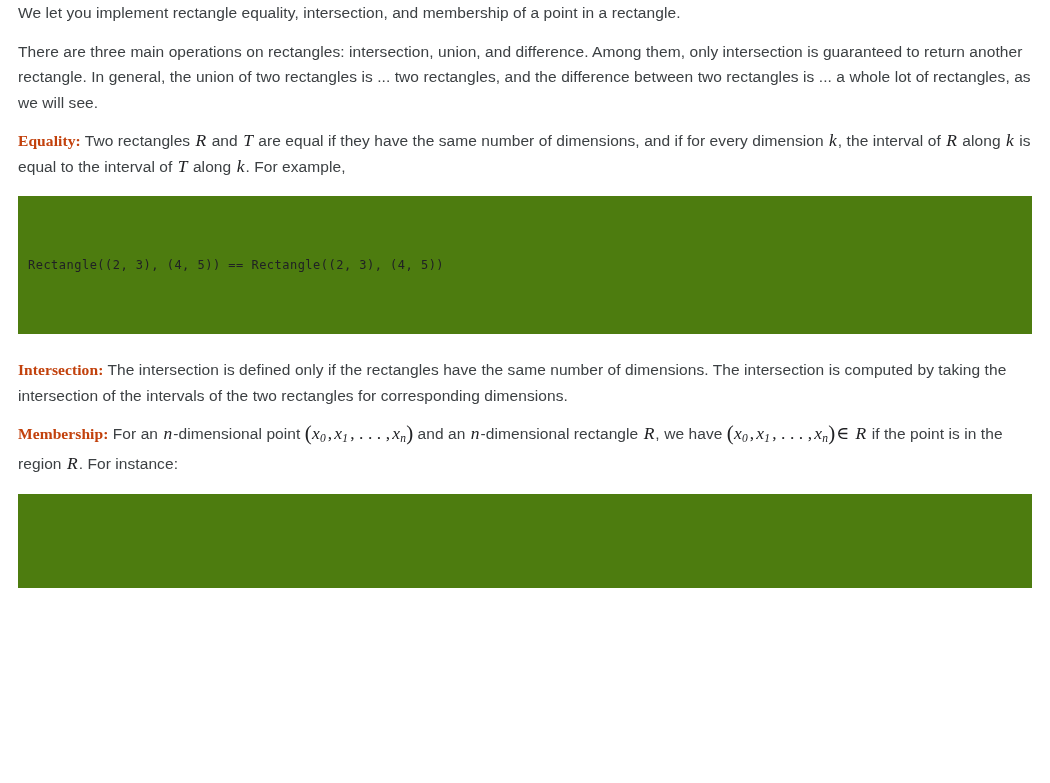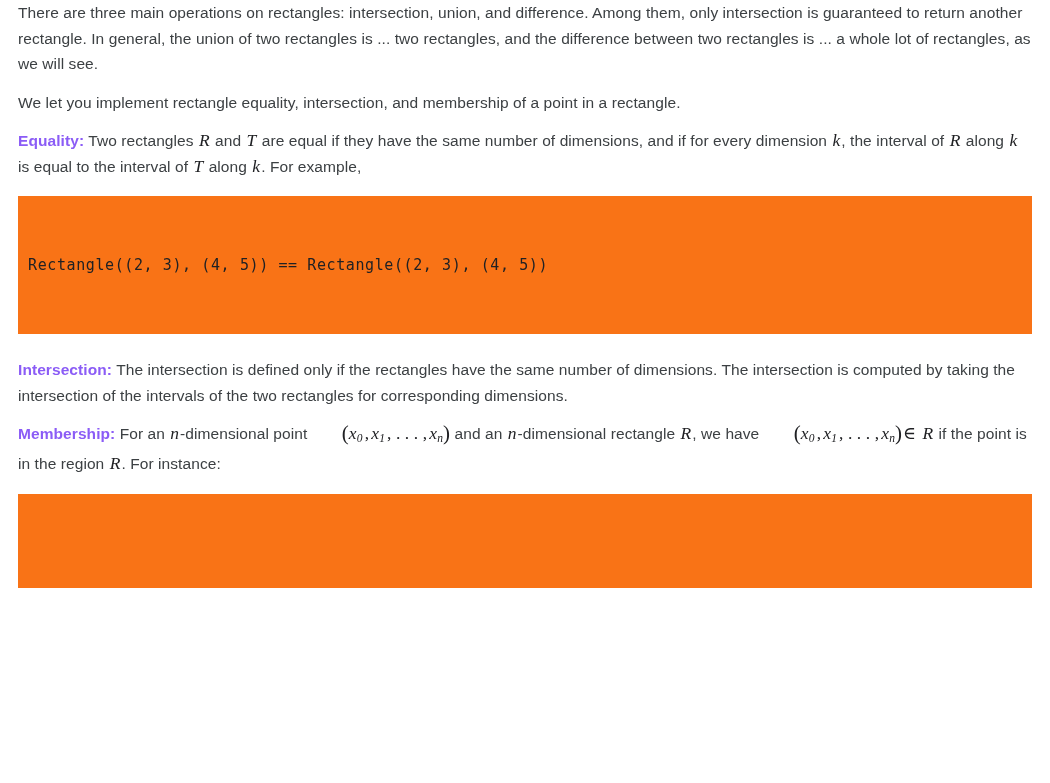--- a/index.html
+++ b/index.html
@@ -23,76 +23,75 @@
   
   p.para {
     margin: 0;
     padding: 0 18px 0 18px;
     font-size: 15.5px;
     line-height: 25.5px;
     color: #3c4043;
     letter-spacing: .005em;
   }
   .para + .para { margin-top: 13px; }
-  .lead { font-weight: bold; color: #8b5cf6; }
+  .lead { font-weight: bold; color: #c2410c; font-family: Liberation Serif, serif; }
   
   .m {
     font-family: "Liberation Serif", "DejaVu Serif", serif;
     font-style: italic;
     font-size: 17.5px;
     color: #202124;
     padding: 0 1px;
     letter-spacing: 0;
   }
   .m.up { font-style: normal; }
   .mrow {
     font-family: "Liberation Serif", "DejaVu Serif", serif;
     font-size: 17.5px;
     color: #202124;
     white-space: nowrap;
-    margin-left: 30px;
   }
   .mrow i { font-style: italic; }
   .mrow sub {
     font-size: 11.5px;
     font-style: italic;
     vertical-align: -0.26em;
     padding-left: .02em;
   }
   .paren {
     font-family: "Liberation Serif", "DejaVu Serif", serif;
     font-size: 21px;
     font-style: normal;
     vertical-align: -0.07em;
     line-height: 0;
   }
   .op { font-style: normal; padding: 0 2px; }
   
   .codeblock {
     margin: 17px 18px 0 18px;
-    background: #f97316;
+    background: #4d7c0f;
     padding: 14px 0 14px 0;
     font-family: "DejaVu Sans Mono", "Liberation Mono", monospace;
-    font-size: 15px;
+    font-size: 12px;
     line-height: 22px;
     color: #202124;
     white-space: pre;
     letter-spacing: .04em;
   }
   .codeblock .ln { padding-left: 10px; }
   .codeblock.indented .ln { padding-left: 60px; }
 </style>
 </head>
 <body>
 
 <div class="page">
 
+  <p class="para">We let you implement rectangle equality, intersection, and membership of a point in a rectangle.</p>
+
   <p class="para">There are three main operations on rectangles: intersection, union, and difference. Among them, only intersection is guaranteed to return another rectangle. In general, the union of two rectangles is ... two rectangles, and the difference between two rectangles is ... a whole lot of rectangles, as we will see.</p>
-
-  <p class="para">We let you implement rectangle equality, intersection, and membership of a point in a rectangle.</p>
 
   <p class="para">
     <span class="lead">Equality:</span>
     <span>Two rectangles</span>
     <span class="m">R</span>
     <span>and</span>
     <span class="m">T</span>
     <span>are equal if they have the same number of dimensions, and if for every dimension</span>
     <span class="m">k</span><span>, the interval of</span>
     <span class="m">R</span>

